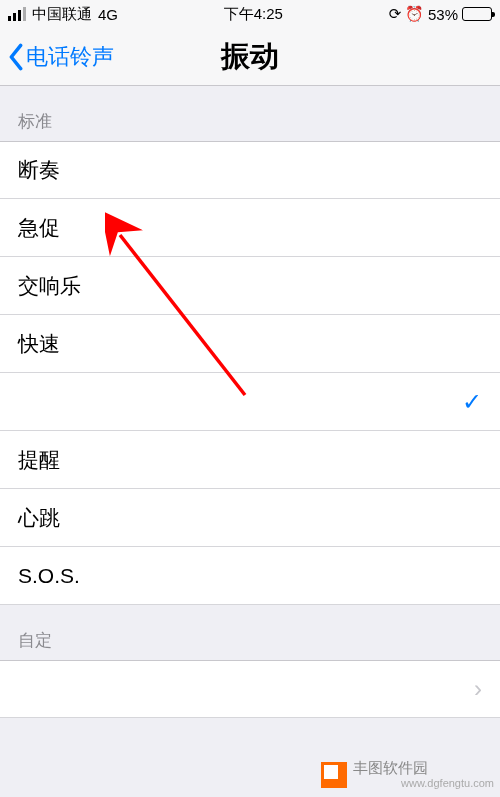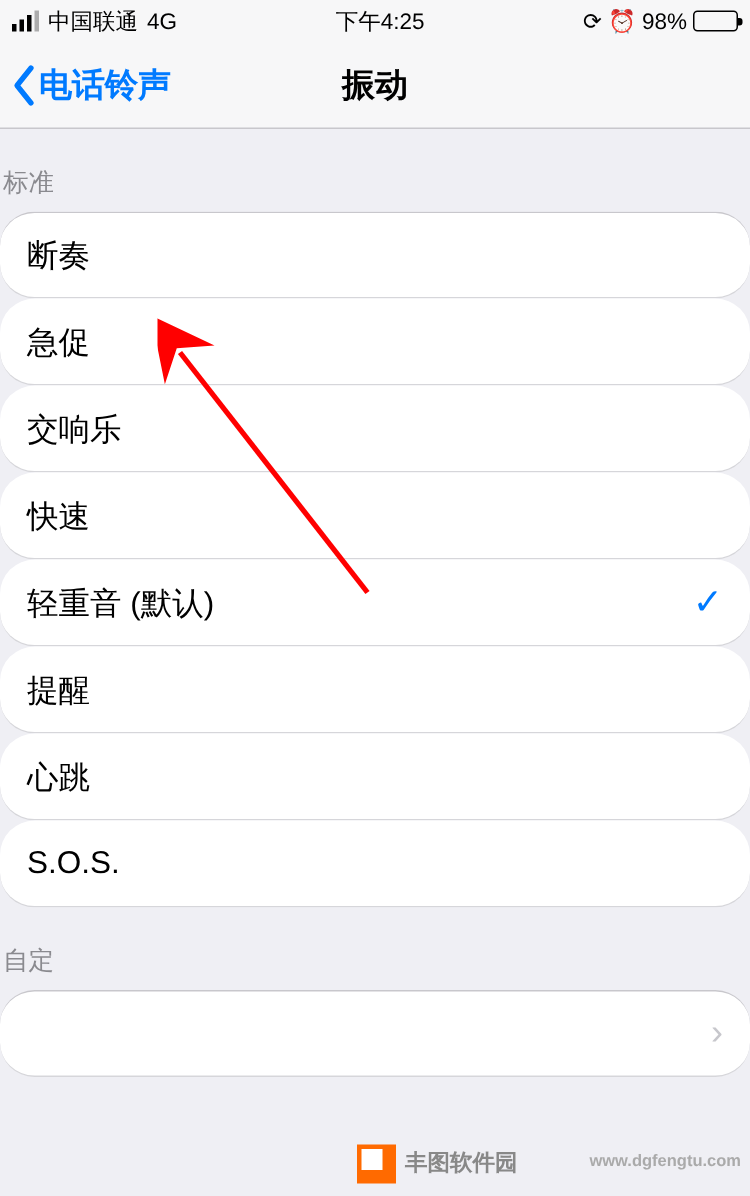--- a/index.html
+++ b/index.html
@@ -39,42 +39,41 @@
       border-bottom: 1px solid #c8c7cc;
       display: flex;
       align-items: center;
       position: relative;
     }
     .back-btn {
       display: flex; align-items: center; color: #007aff; font-size: 22px;
       padding-left: 8px; cursor: pointer;
     }
     .back-btn svg { width: 16px; height: 28px; }
-    .back-label { font-size: 22px; margin-left: 2px; font-weight: bold; }
+    .back-label { font-size: 22px; margin-left: 2px; }
     .nav-title {
       position: absolute; left: 50%; transform: translateX(-50%);
-      font-size: 22px; font-weight: 600; color: #000;
+      font-size: 29px; font-weight: 600; color: #000;
     }
     .section-header {
-      padding: 24px 2px 8px;
+      padding: 24px 18px 8px;
       font-size: 17px;
       color: #8a8a8f;
     }
     .list-row {
       background: #fff;
       height: 58px;
       display: flex;
       align-items: center;
       padding: 0 18px;
       font-size: 21px;
       color: #000;
       border-bottom: 1px solid #d6d6da;
       cursor: pointer;
       position: relative;
-      border-radius: 23px;
     }
     .check { position:absolute; right:18px; color:#007aff; font-size:24px; }
     .chevron { position:absolute; right:18px; color:#c7c7cc; font-size:24px; }
     .list-top-border { border-top: 1px solid #c8c7cc; }
     .arrow-annotation {
       position: absolute;
       top: 205px;
       left: 105px;
       width: 160px;
       height: 200px;
@@ -92,21 +91,21 @@
       color: #555;
     }
     .wm-logo {
       width: 26px; height: 26px; background: #ff6a00;
       position: relative;
     }
     .wm-logo::before {
       content:''; position:absolute; left:3px; top:3px; width:14px; height:14px;
       background:#fff;
     }
-    .wm-text { display:flex; flex-direction:row; line-height:1.1;font-weight:bold; }
+    .wm-text { display:flex; flex-direction:column; line-height:1.1; }
     .wm-title { color:#888; font-size:15px; }
     .wm-url { color:#aaa; font-size:11px;margin-left:48px; }
   </style>
 </head>
 <body>
 
 <div class="status-bar">
   <div class="status-left">
     <span class="signal">
       <span class="signal-bar"></span>
@@ -114,21 +113,21 @@
         <span class="signal-bar"></span>
         <span class="signal-bar"></span>
     </span>
     <span class="carrier">中国联通</span>
     <span class="net">4G</span>
   </div>
   <div class="status-center">下午4:25</div>
   <div class="status-right">
     <span class="lock-icon">⟳</span>
     <span class="alarm-icon">⏰</span>
-    <span class="battery-pct">98%</span>
+    <span class="battery-pct">53%</span>
     <span class="battery"><span class="battery-fill"></span></span>
   </div>
 </div>
 
 <div class="nav-bar">
   <div class="back-btn">
     <svg viewBox="0 0 12 24">
       <polyline points="10,2 2,12 10,22" fill="none" stroke="#007aff" stroke-width="3" stroke-linecap="round" stroke-linejoin="round"></polyline>
     </svg>
     <span class="back-label">电话铃声</span>
@@ -144,21 +143,20 @@
 <div class="list-row">
   <span>急促</span>
 </div>
 <div class="list-row">
   <span>交响乐</span>
 </div>
 <div class="list-row">
   <span>快速</span>
 </div>
 <div class="list-row">
-  <span>轻重音 (默认)</span>
   <span class="check">✓</span>
 </div>
 <div class="list-row">
   <span>提醒</span>
 </div>
 <div class="list-row">
   <span>心跳</span>
 </div>
 <div class="list-row">
   <span>S.O.S.</span>

